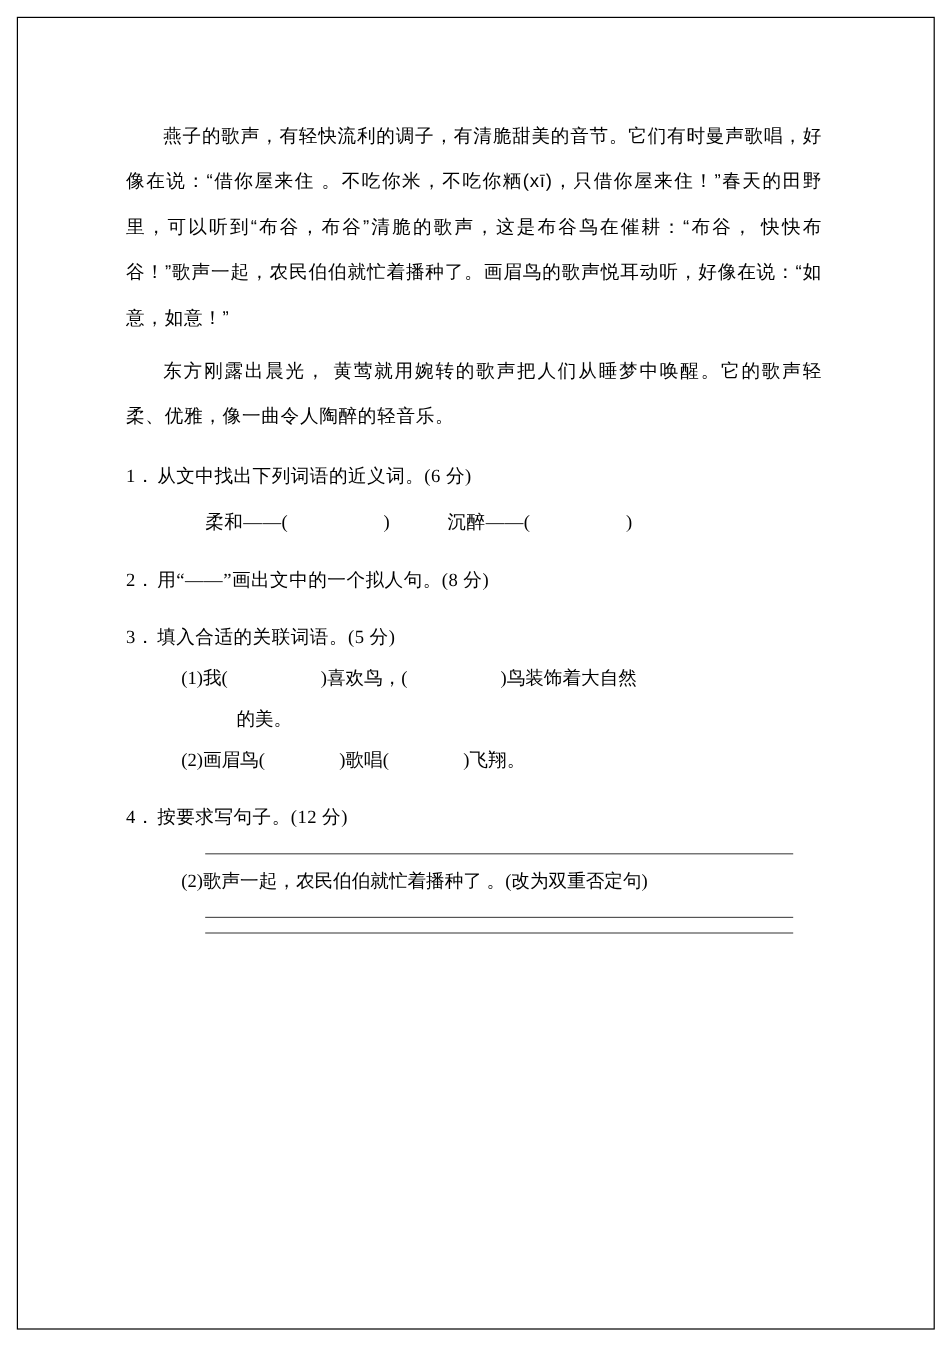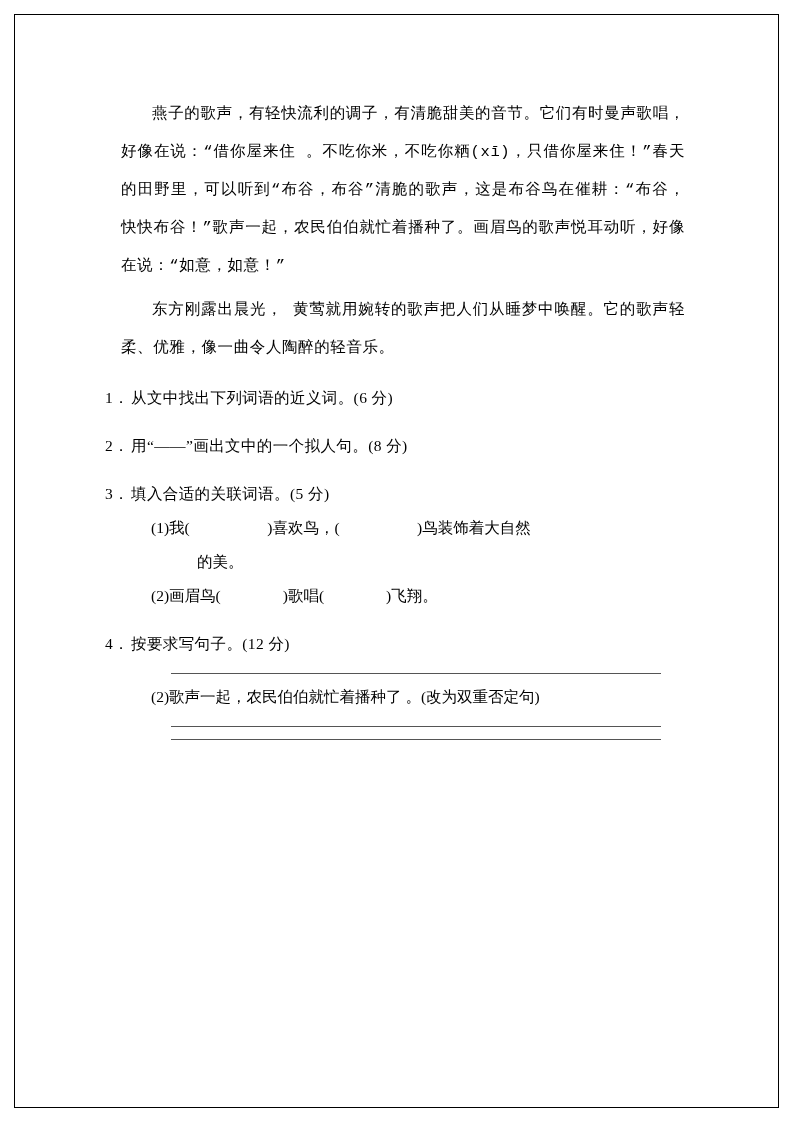--- a/index.html
+++ b/index.html
@@ -37,23 +37,23 @@
     left: 105px;
     top: 95px;
     width: 580px;
   }
 
   .para {
     font-size: 15.5px;
     line-height: 38px;
     text-indent: 2em;
     letter-spacing: 0.6px;
-    margin: 0 0 0 16px;
+    margin: 0 0 0 0;
     text-align: justify;
-    font-family: Liberation Mono, monospace;
+    font-family: Liberation Sans, sans-serif;
   }
   .para2 {
     margin-top: 6px;
   }
 
   .q {
     margin-top: 14px;
     font-size: 15.5px;
     line-height: 34px;
     letter-spacing: 0.4px;
@@ -97,20 +97,21 @@
 
   <div class="content">
 
     <p class="para">燕子的歌声，有轻快流利的调子，有清脆甜美的音节。它们有时曼声歌唱，好像在说：“借你屋来住 。不吃你米，不吃你粞(xī)，只借你屋来住！”春天的田野里，可以听到“布谷，布谷”清脆的歌声，这是布谷鸟在催耕：“布谷， 快快布谷！”歌声一起，农民伯伯就忙着播种了。画眉鸟的歌声悦耳动听，好像在说：“如意，如意！”</p>
     <p class="para para2">东方刚露出晨光， 黄莺就用婉转的歌声把人们从睡梦中唤醒。它的歌声轻柔、优雅，像一曲令人陶醉的轻音乐。</p>
 
     <div class="q">
       <span class="q-num">1．</span>
       <span class="q-text">从文中找出下列词语的近义词。(6 分)</span>
     </div>
+    <div class="sub">柔和——(　　　　　)　　　沉醉——(　　　　　)</div>
 
     <div class="q">
       <span class="q-num">2．</span>
       <span class="q-text">用“——”画出文中的一个拟人句。(8 分)</span>
     </div>
 
     <div class="q">
       <span class="q-num">3．</span>
       <span class="q-text">填入合适的关联词语。(5 分)</span>
     </div>

